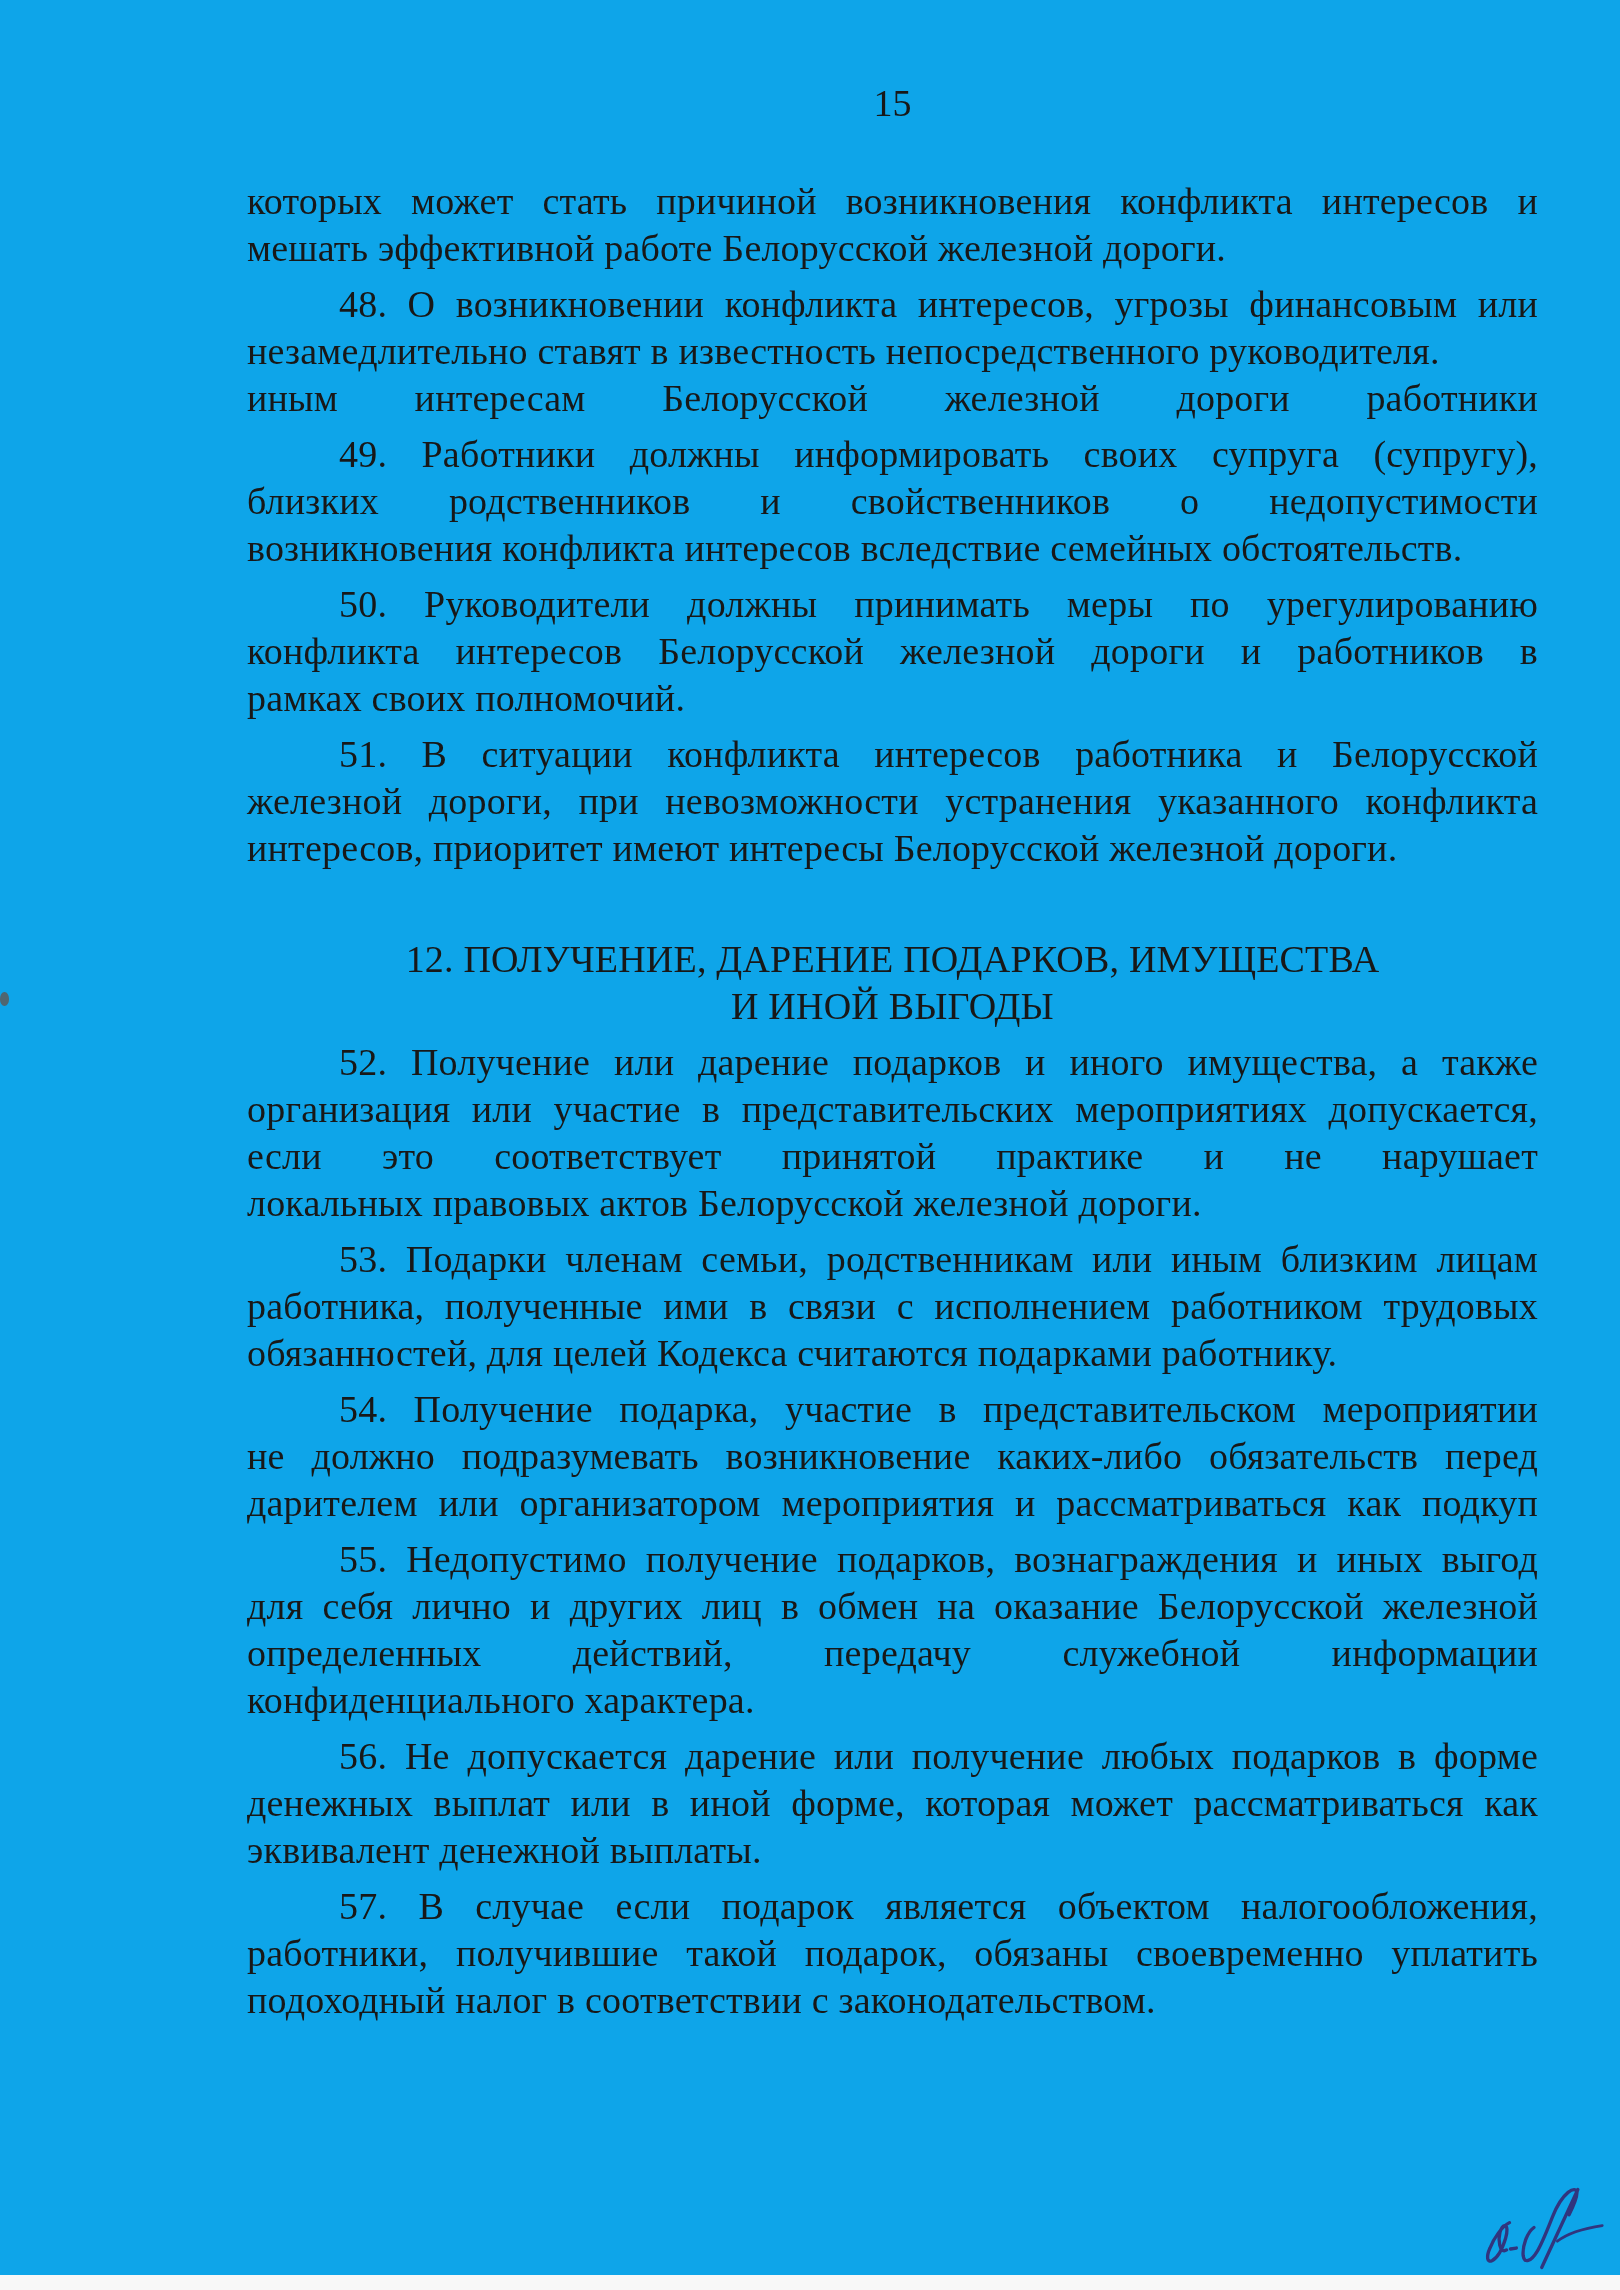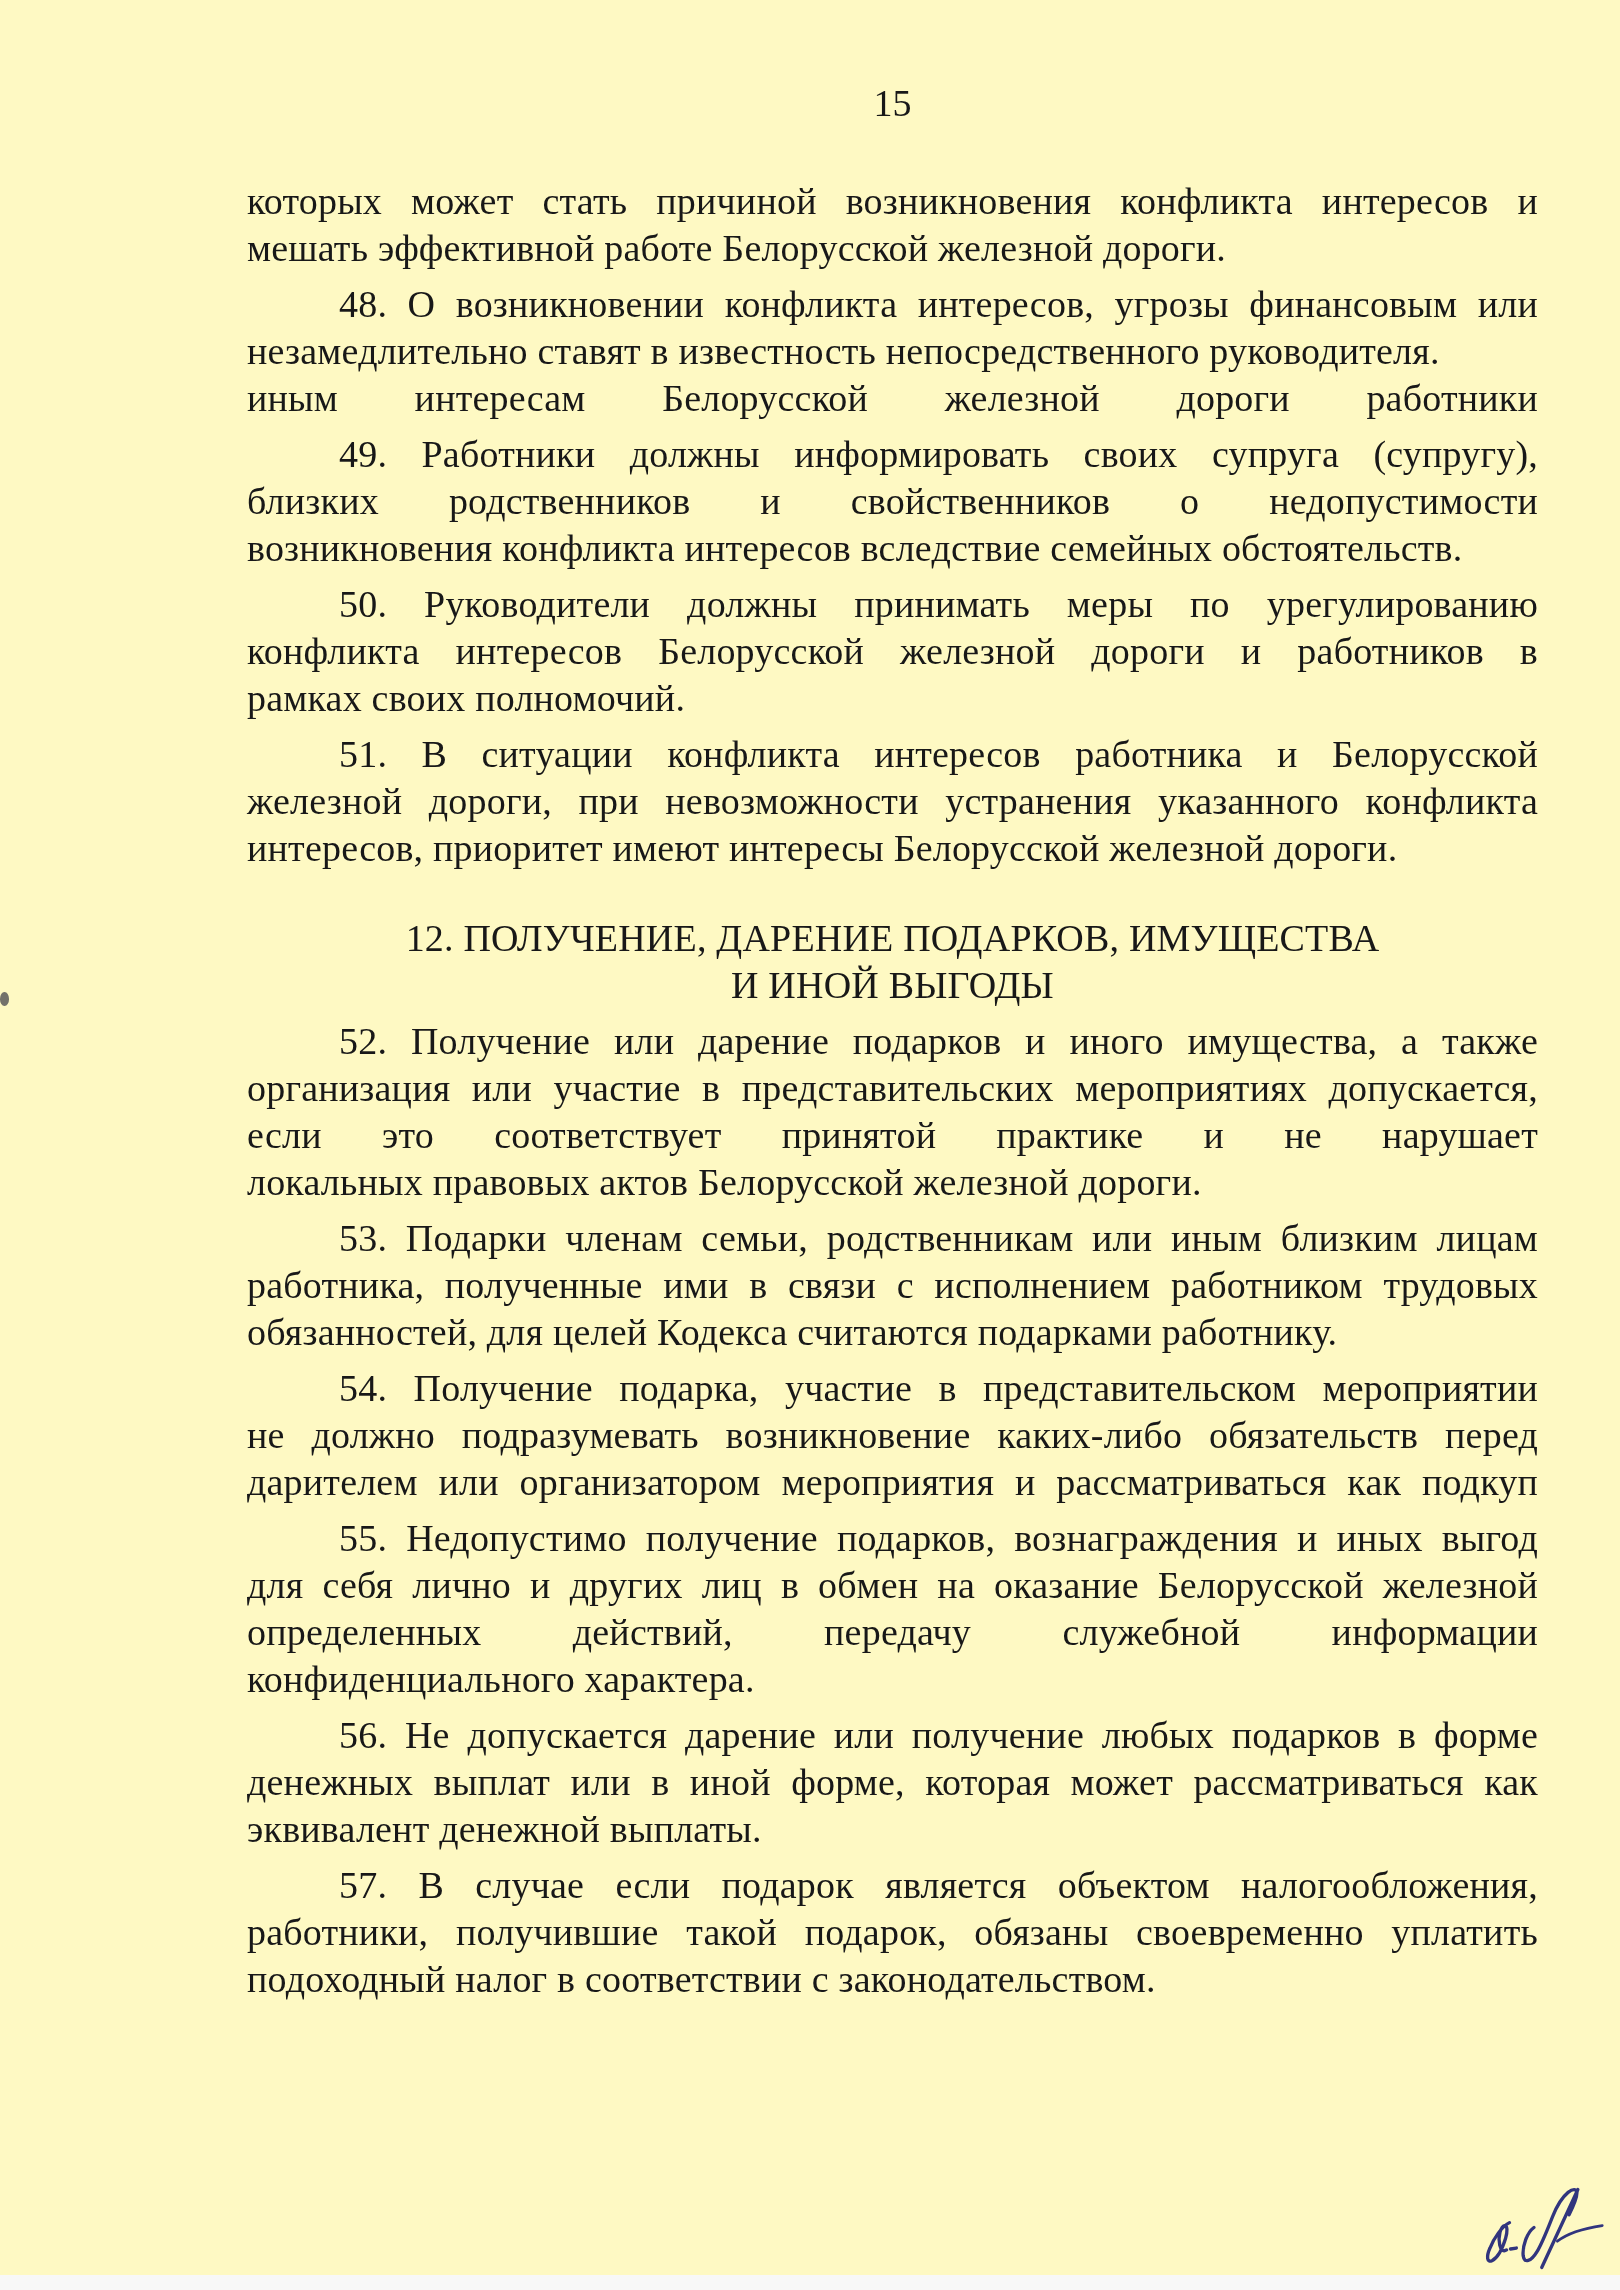--- a/index.html
+++ b/index.html
@@ -4,21 +4,21 @@
 <style>
   html, body {
     margin: 0;
     padding: 0;
     background: #ffffff;
   }
   .page {
     position: relative;
     width: 1620px;
     height: 2291px;
-    background: #fef9c3;
+    background: #0ea5e9;
     overflow: hidden;
     font-family: "Liberation Serif", "DejaVu Serif", serif;
     color: #181818;
   }
   .page-number {
     position: absolute;
     left: 238px;
     top: 80px;
     width: 1309px;
     text-align: center;
@@ -39,21 +39,21 @@
     text-align: justify;
     text-align-last: justify;
     white-space: normal;
   }
   .line.last {
     text-align: left;
     text-align-last: left;
   }
   .line.ind { text-indent: 92px; }
   .section-heading {
-    margin-top: 43px;
+    margin-top: 64px;
     text-align: center;
   }
   .section-heading .hline {
     text-align: center;
     text-align-last: center;
   }
   .signature {
     position: absolute;
     left: 1441px;
     top: 2166px;

